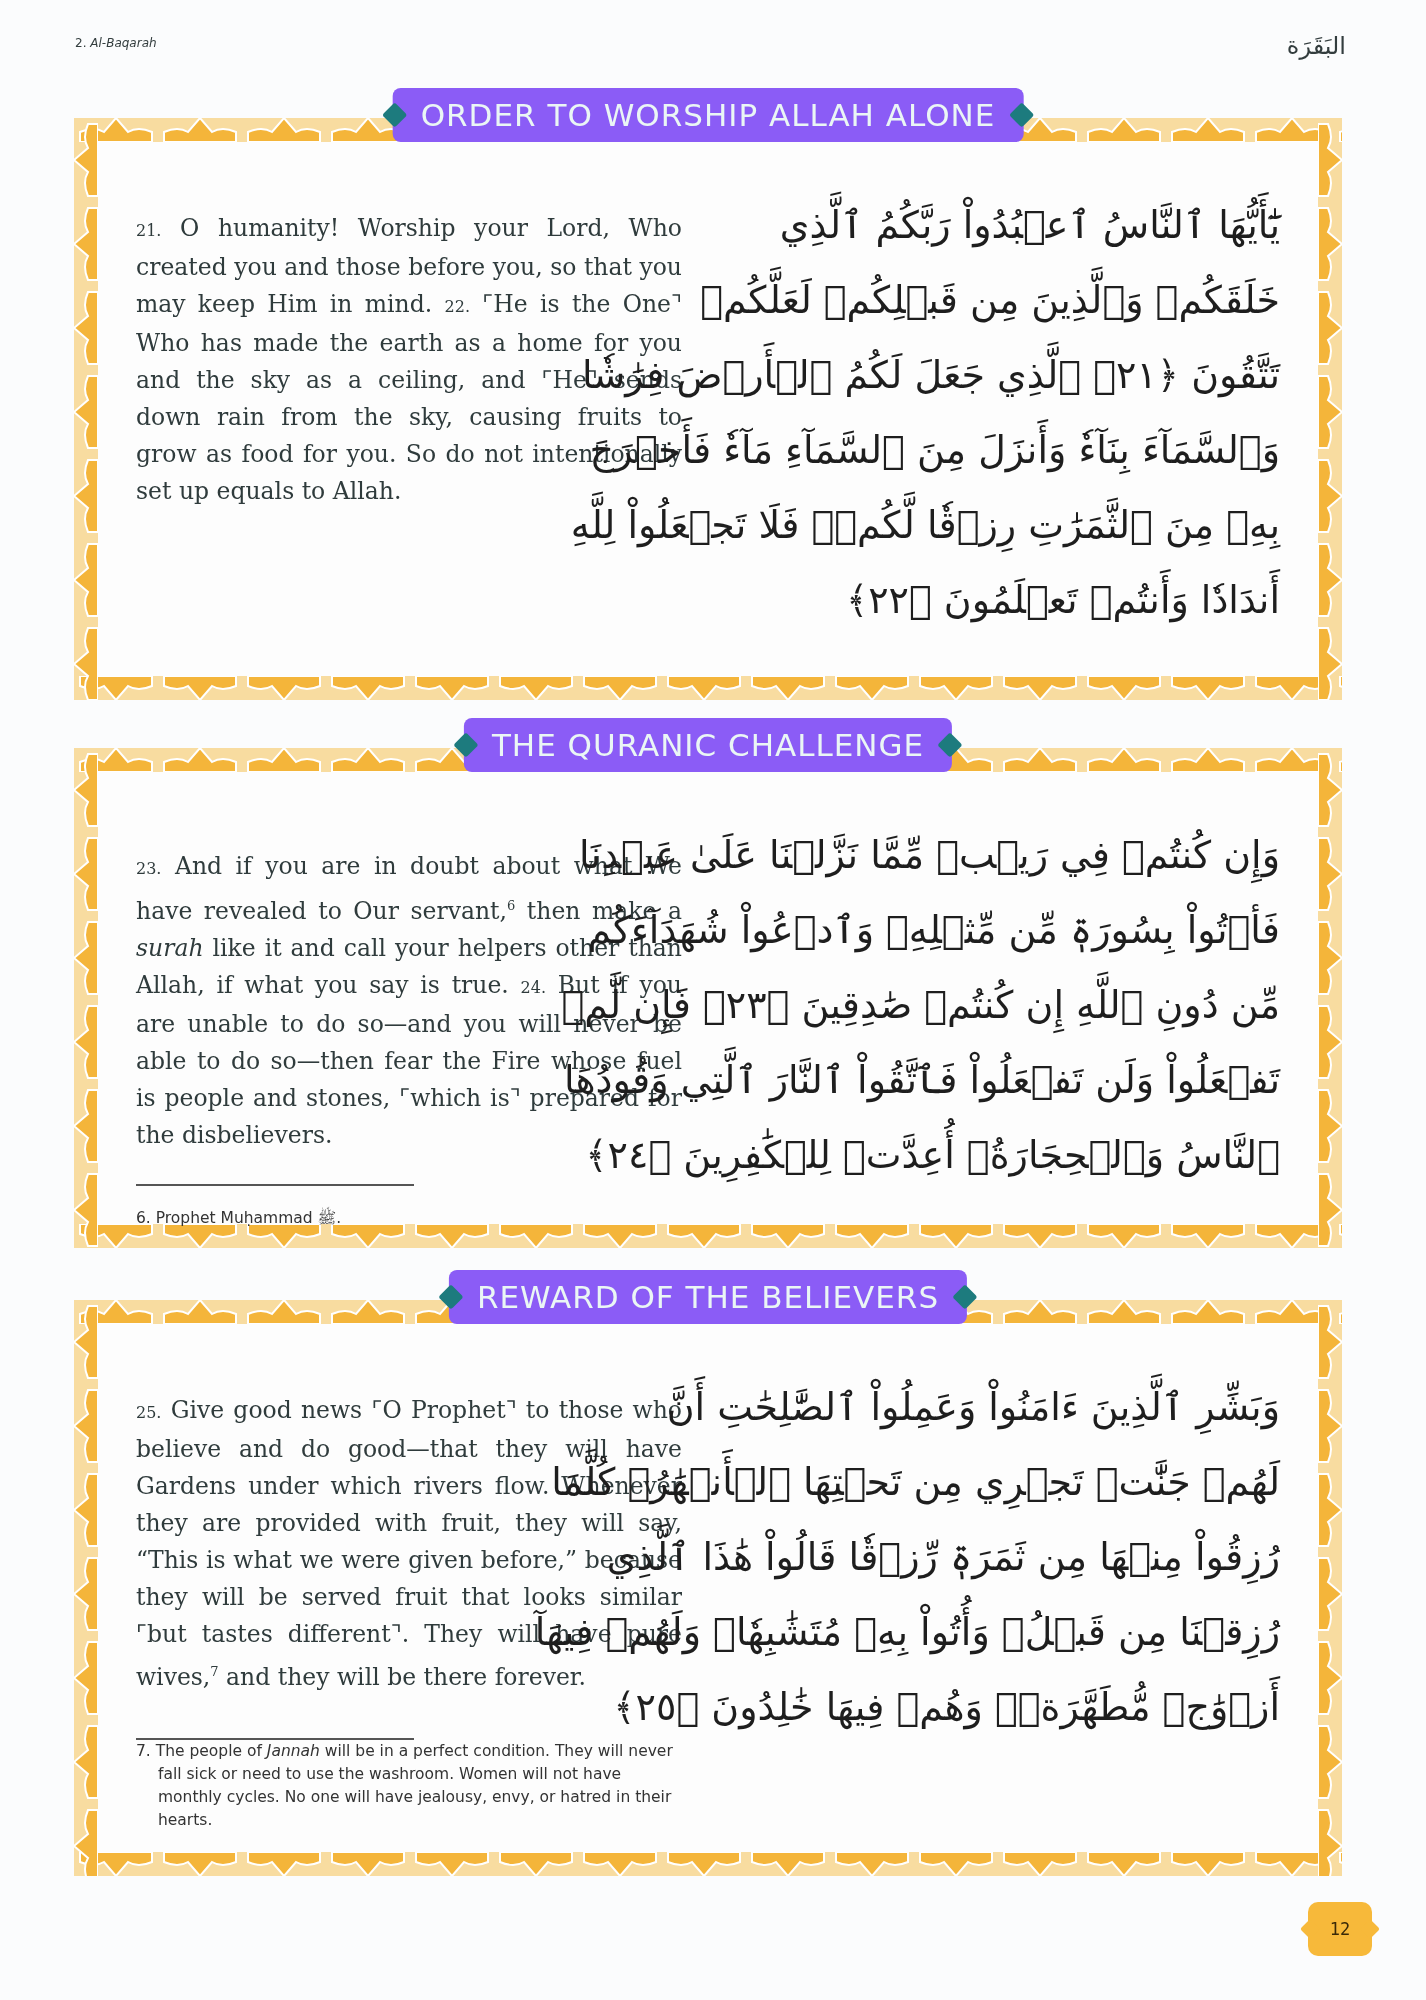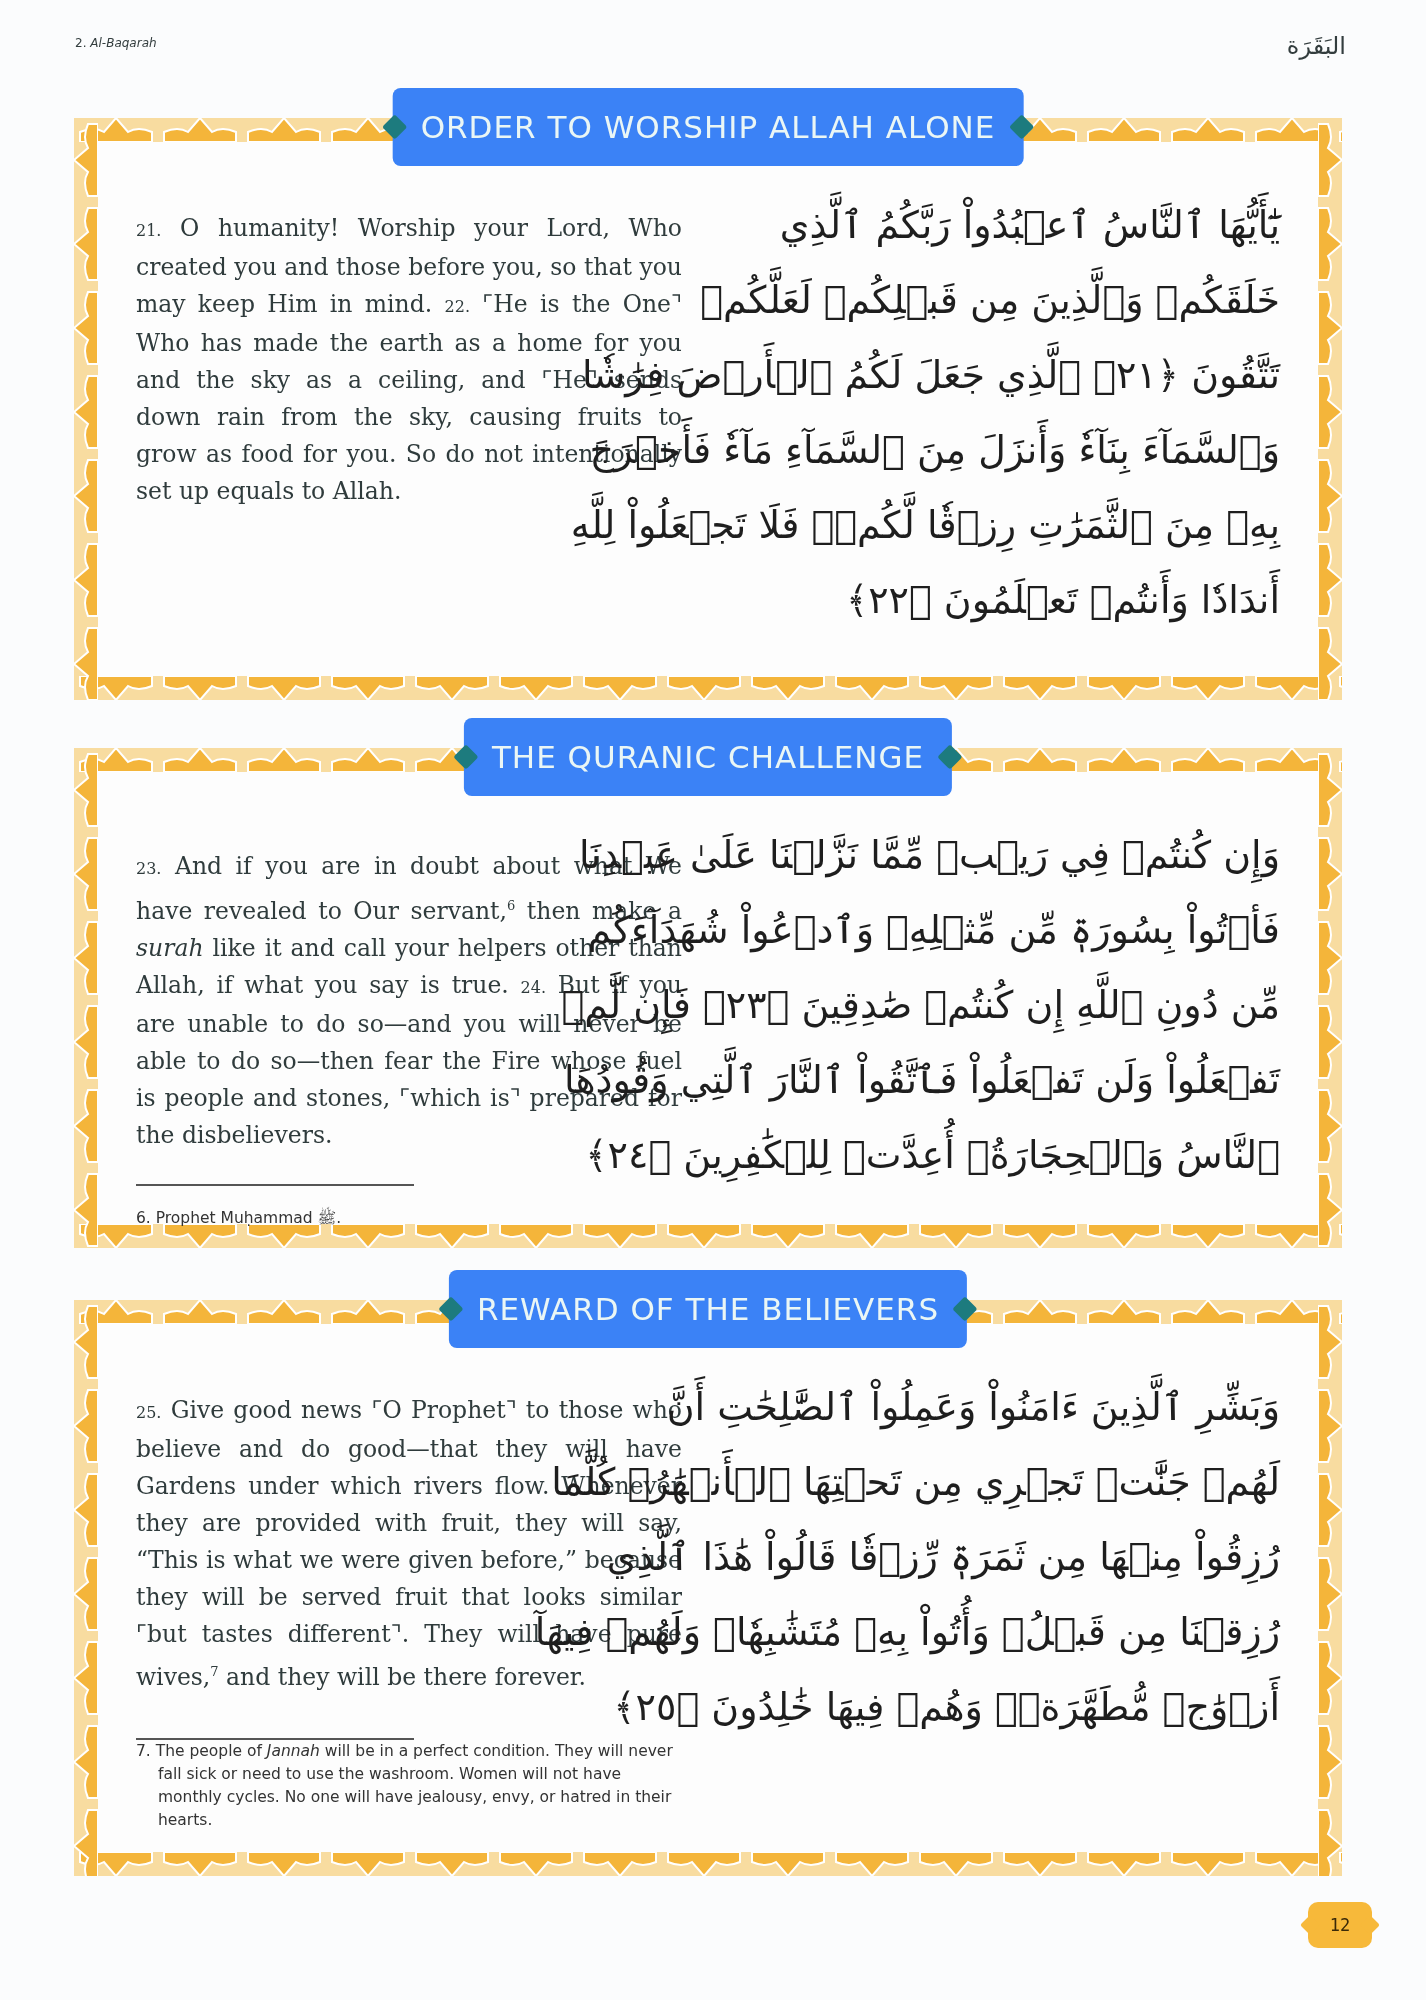--- a/index.html
+++ b/index.html
@@ -29,22 +29,22 @@
   .petal-row { position: absolute; left: 0; right: 0; height: 24px; overflow: hidden; }
   .petal-row.top { top: 0; }
   .petal-row.bottom { bottom: 0; }
   .petal-col { position: absolute; top: 0; bottom: 0; width: 24px; overflow: hidden; }
   .petal-col.left { left: 0; }
   .petal-col.right { right: 0; }
   .petal-row svg, .petal-col svg { display: block; width: 100%; height: 100%; }
 
   .title-tab {
     position: absolute; top: -30px; left: 50%; transform: translateX(-50%);
-    height: 78px; padding: 0 28px;
-    background: #3b82f6; color: #eaf6f5;
+    height: 54px; padding: 0 28px;
+    background: #8b5cf6; color: #eaf6f5;
     border-radius: 8px;
     font-family: "DejaVu Sans", sans-serif; font-size: 31px; letter-spacing: 1px;
     display: flex; align-items: center; justify-content: center; white-space: nowrap;
   }
   .title-tab::before, .title-tab::after {
     content: ""; position: absolute; top: 50%; width: 18px; height: 18px;
     background: #1d7b7e; transform: translateY(-50%) rotate(45deg); border-radius: 3px;
   }
   .title-tab::before { left: -7px; }
   .title-tab::after { right: -7px; }
@@ -67,21 +67,21 @@
   .footnote em { font-style: italic; }
 
   .arabic {
     position: absolute; right: 62px; width: 556px;
     font-family: "DejaVu Sans", sans-serif; font-size: 38px; line-height: 75px;
     direction: rtl; text-align: justify; text-align-last: right; color: #1e1e1e;
   }
   .arabic .line { display: block; white-space: nowrap; }
 
   .page-number {
-    position: absolute; left: 1308px; top: 1902px; width: 64px; height: 46px;
+    position: absolute; left: 1308px; top: 1902px; width: 64px; height: 54px;
     background: #f7b93a; border-radius: 10px;
     font-family: "DejaVu Sans Mono", monospace; font-size: 17px; color: #3b2a08;
     display: flex; align-items: center; justify-content: center;
   }
   .page-number::before, .page-number::after {
     content: ""; position: absolute; top: 50%; width: 14px; height: 14px; background: #f7b93a;
     transform: translateY(-50%) rotate(45deg); border-radius: 2px;
   }
   .page-number::before { left: -5px; }
   .page-number::after { right: -5px; }

